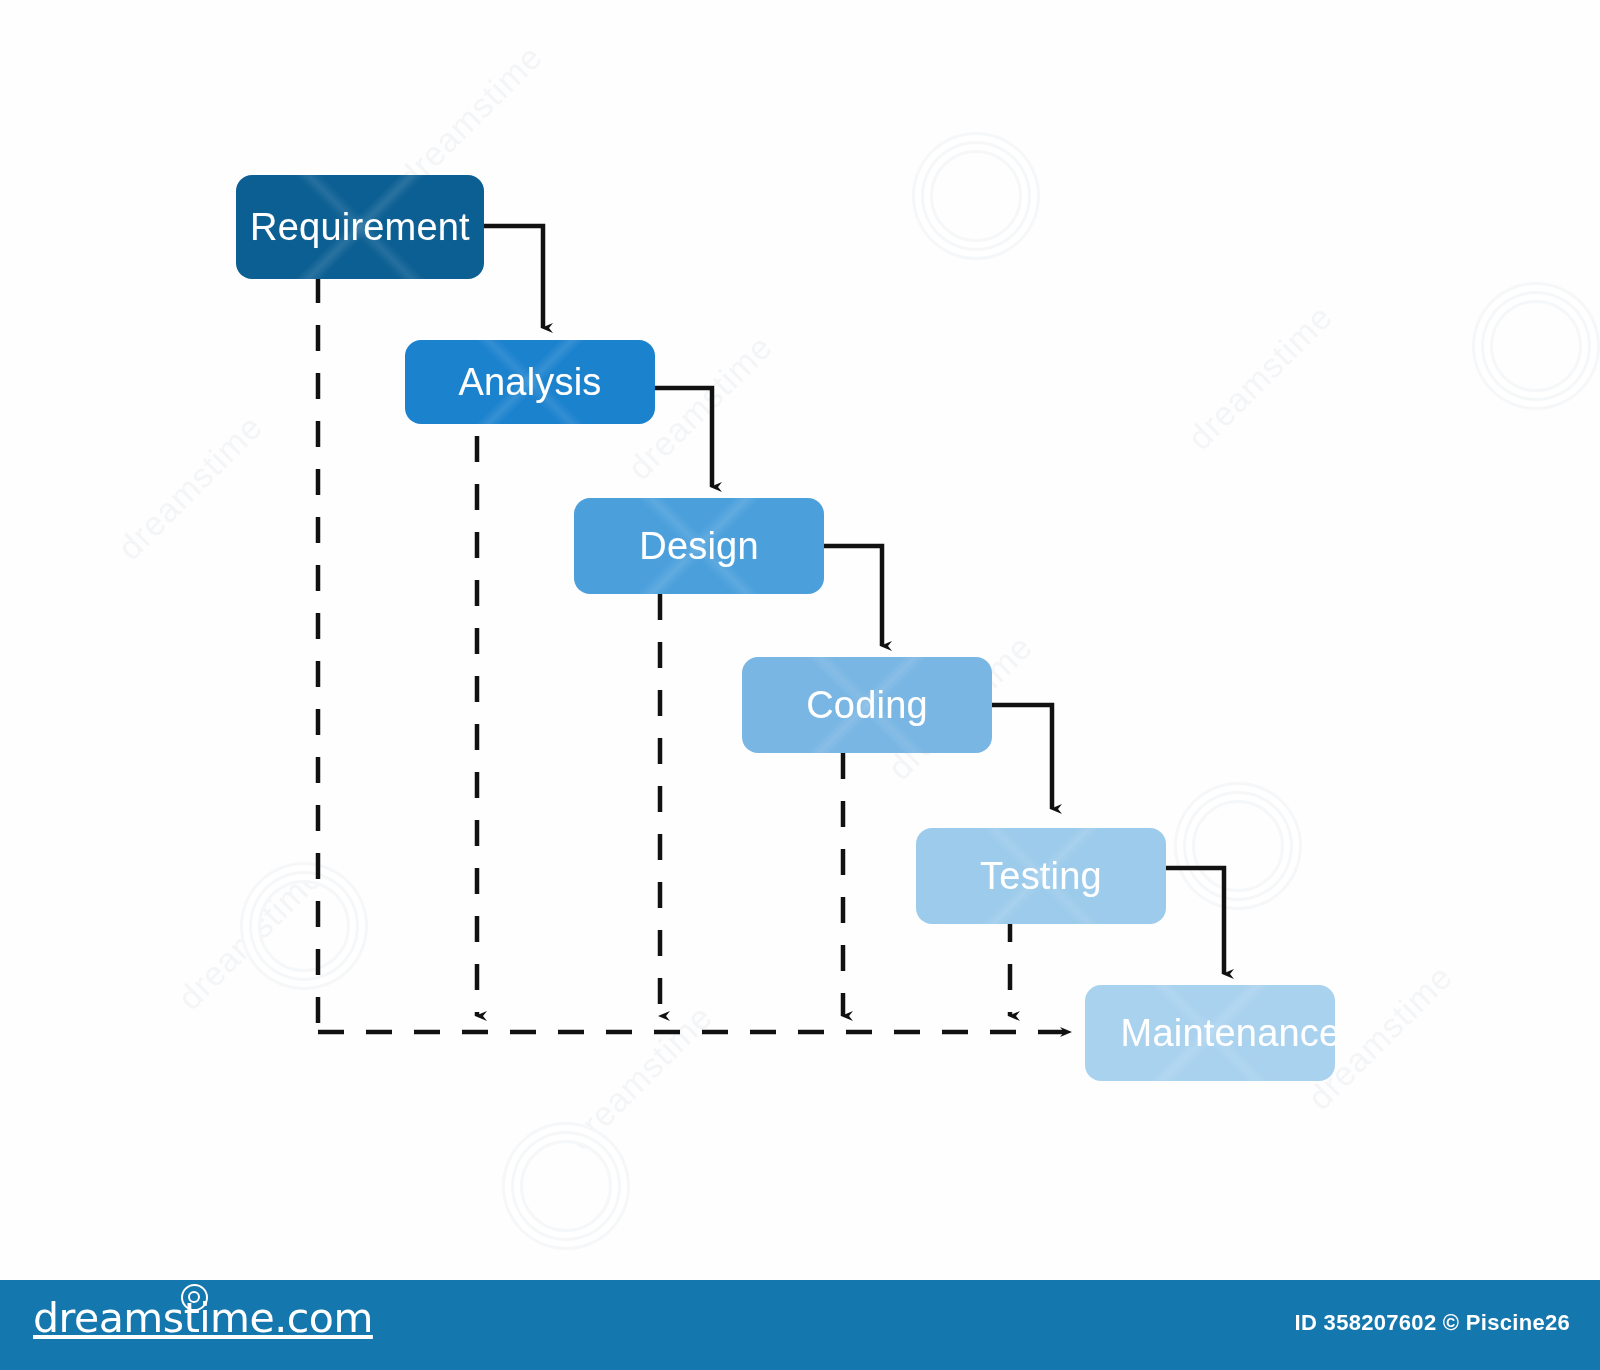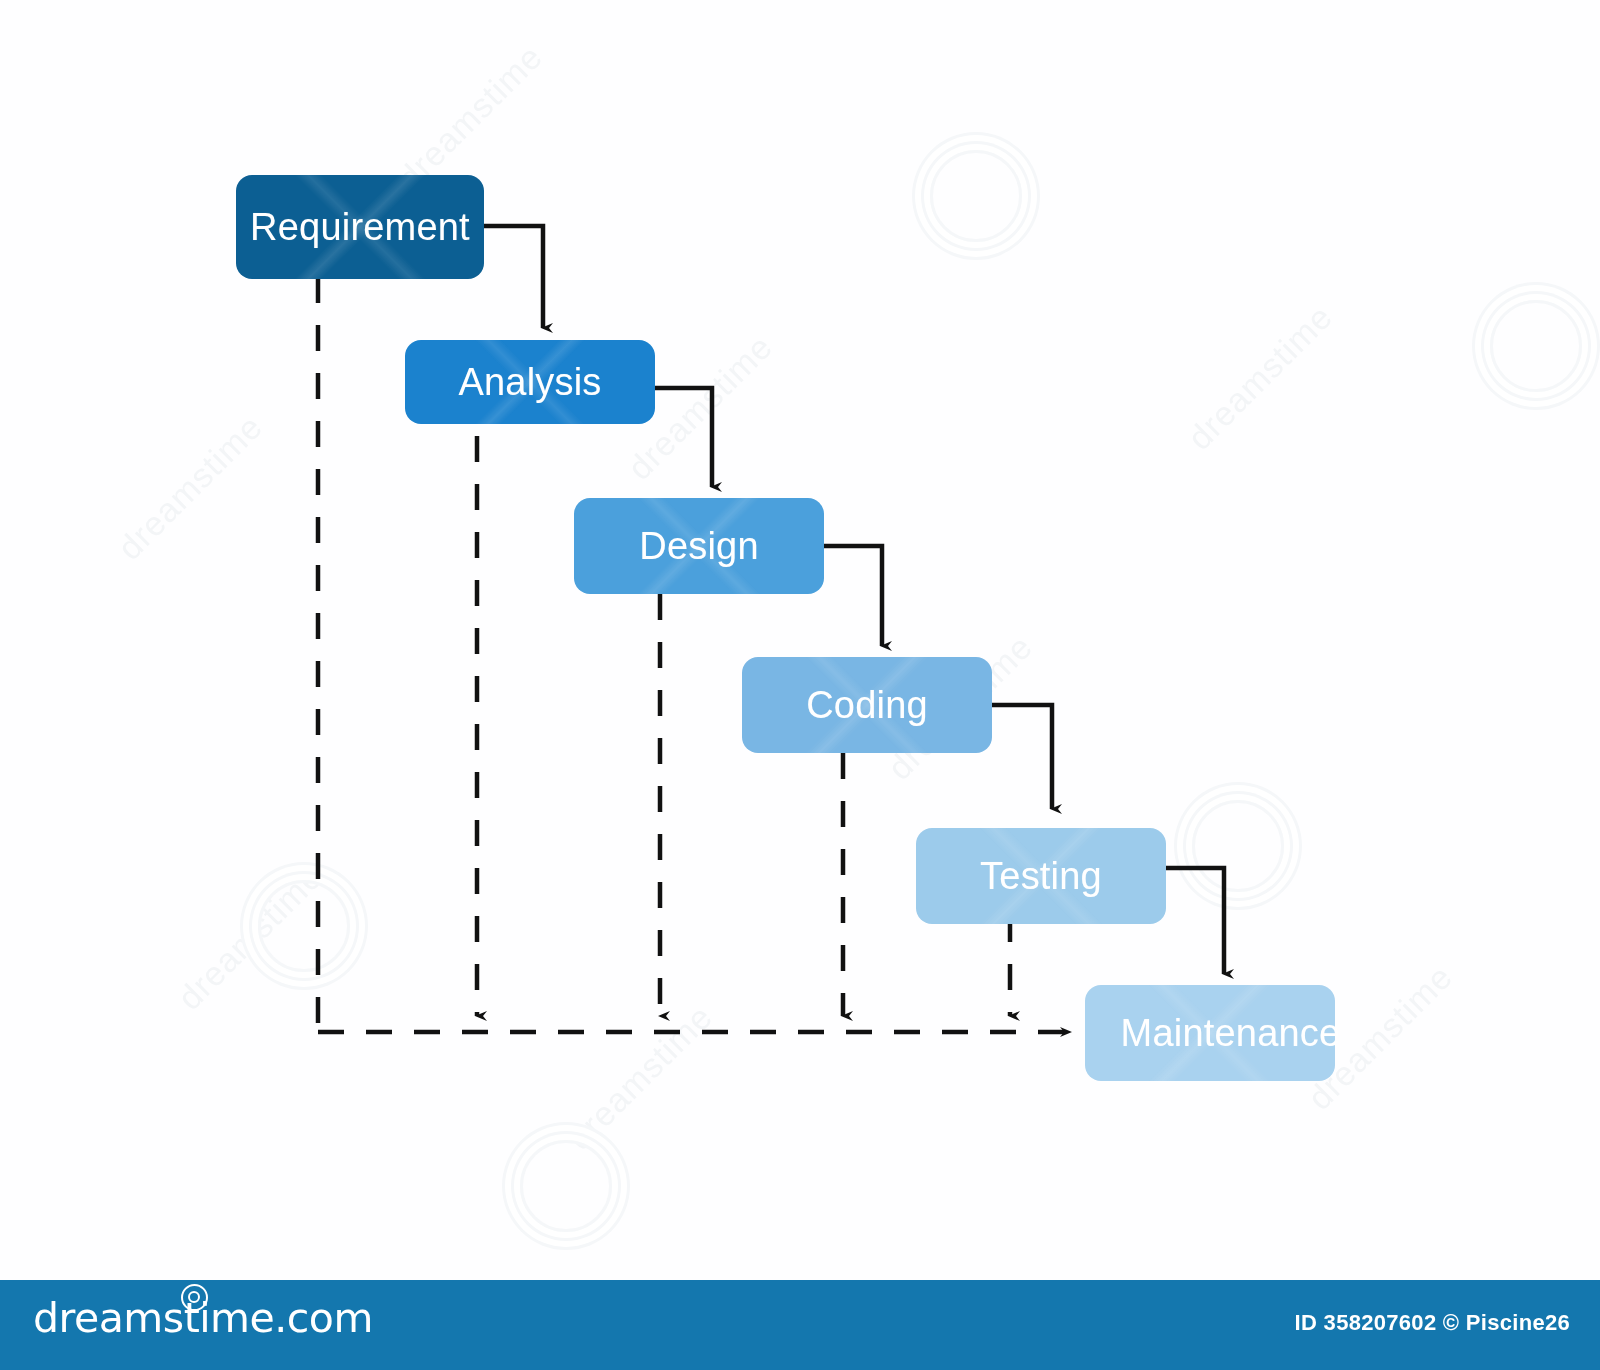--- a/index.html
+++ b/index.html
@@ -111,20 +111,21 @@
     align-items: flex-end;
   }
   #brand-text {
     color: #ffffff;
     font-family: "DejaVu Sans", sans-serif;
     font-size: 41px;
     font-weight: 400;
     letter-spacing: -0.5px;
     line-height: 1;
     white-space: nowrap;
+    text-decoration: underline;
   }
   #brand-spiral {
     position: absolute;
     left: 148px;
     top: -14px;
     width: 23px;
     height: 23px;
     border-radius: 50%;
     border: 2.5px solid #ffffff;
   }

